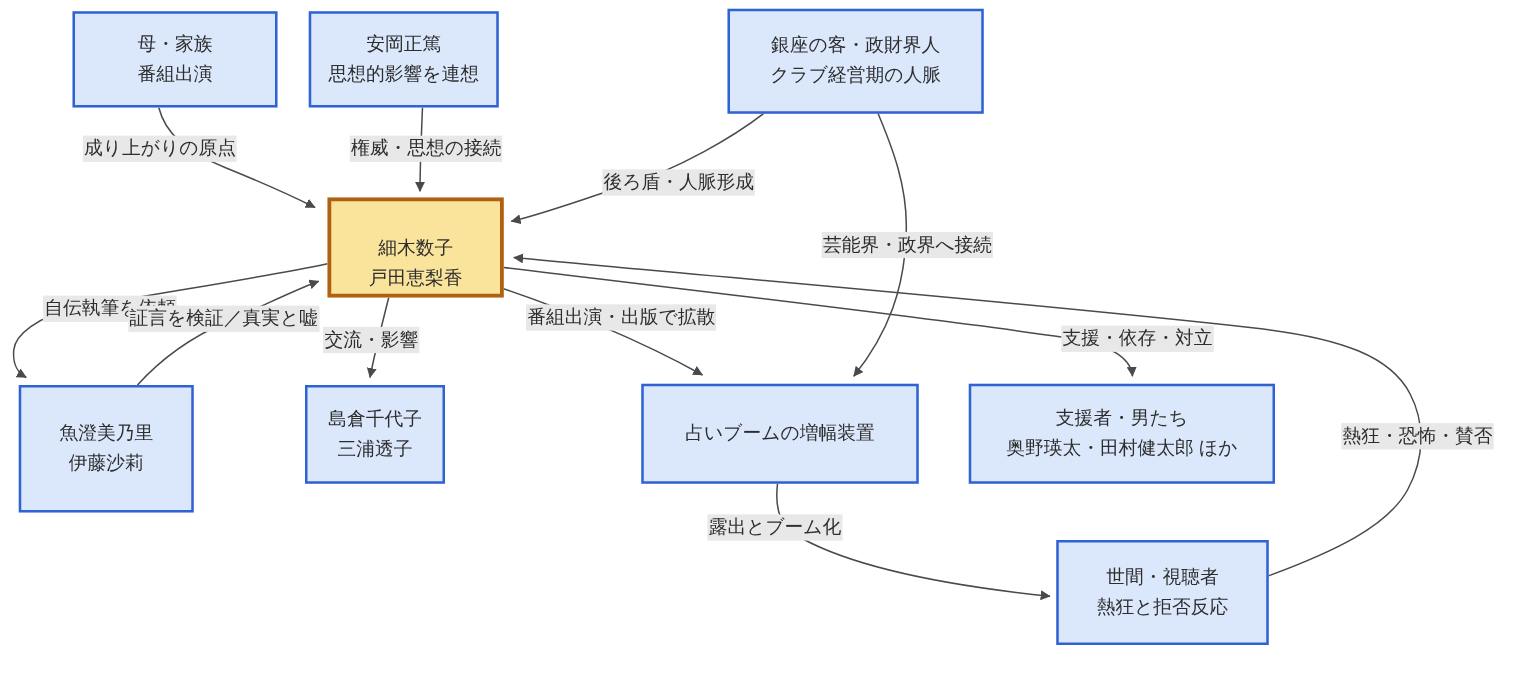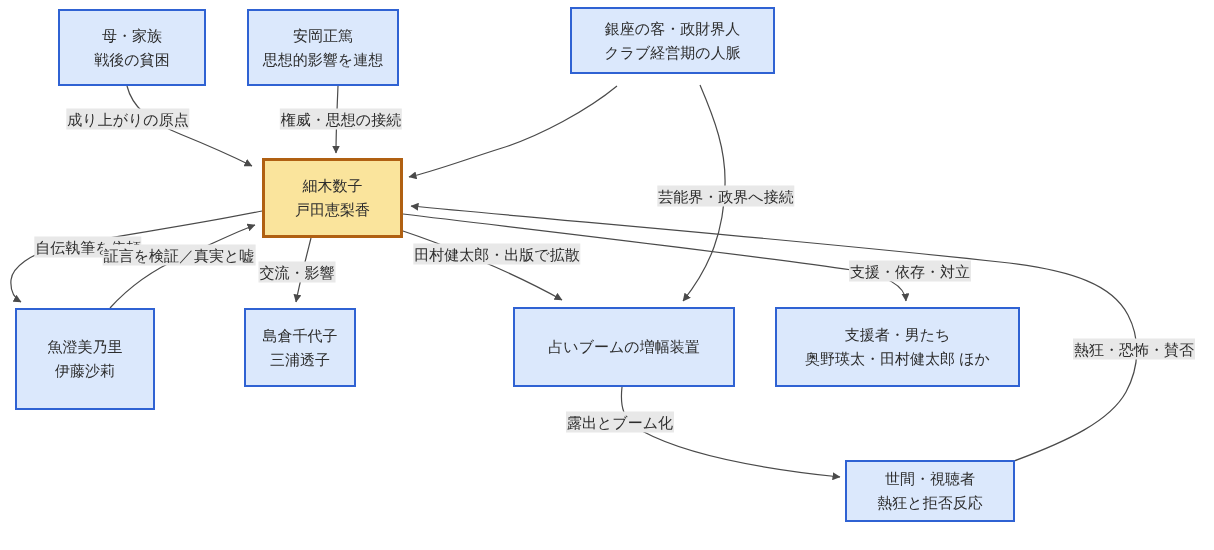--- a/index.html
+++ b/index.html
@@ -39,20 +39,21 @@
     background:var(--node-fill);
     border:2px solid var(--node-stroke);
     display:flex;flex-direction:column;
     align-items:center;justify-content:center;
     font-size:15px;line-height:24px;
     text-align:center;white-space:nowrap;
   }
   .node.highlight{
     background:var(--highlight-fill);
     border:3px solid var(--highlight-stroke);
+    justify-content:flex-end;
   }
 </style>
 </head>
 <body>
 
 <div id="canvas">
 
   <svg id="edges-layer" width="1214" height="550" viewBox="0 0 1214 550">
     <defs>
       <marker id="arrow" markerWidth="8" markerHeight="8" refX="7.5" refY="4" orient="auto" markerUnits="userSpaceOnUse">
@@ -67,40 +68,41 @@
     <path class="edge" d="M 110 308 C 128 288, 150 271, 182 257 C 212 244, 238 231, 255 225" marker-end="url(#arrow)"></path>
     <path class="edge" d="M 311 238 C 306 258, 300 281, 296 302" marker-end="url(#arrow)"></path>
     <path class="edge" d="M 400 230 C 448 246, 512 272, 562 300" marker-end="url(#arrow)"></path>
     <path class="edge" d="M 622 387 C 620 405, 622 420, 642 431 C 692 458, 782 471, 840 477" marker-end="url(#arrow)"></path>
     <path class="edge" d="M 403 214 C 560 233, 750 255, 852 270 C 892 276, 905 288, 906 301" marker-end="url(#arrow)"></path>
     <path class="edge" d="M 1014 461 C 1068 441, 1110 421, 1126 392 C 1140 366, 1140 338, 1128 315 C 1113 286, 1075 270, 1000 262 C 800 240, 555 220, 411 206" marker-end="url(#arrow)"></path>
   </svg>
 
   <div class="elabel" style="left:128px;top:119px">成り上がりの原点</div>
   <div class="elabel" style="left:341px;top:119px">権威・思想の接続</div>
+  <div class="elabel" style="left:543px;top:146px">後ろ盾・人脈形成</div>
   <div class="elabel" style="left:726px;top:196px">芸能界・政界へ接続</div>
   <div class="elabel" style="left:88px;top:247px">自伝執筆を依頼</div>
   <div class="elabel" style="left:179px;top:255px">証言を検証／真実と嘘</div>
   <div class="elabel" style="left:297px;top:272px">交流・影響</div>
-  <div class="elabel" style="left:497px;top:254px">田村健太郎・出版で拡散</div>
+  <div class="elabel" style="left:497px;top:254px">番組出演・出版で拡散</div>
   <div class="elabel" style="left:620px;top:422px">露出とブーム化</div>
   <div class="elabel" style="left:910px;top:271px">支援・依存・対立</div>
   <div class="elabel" style="left:1134px;top:349px">熱狂・恐怖・賛否</div>
 
-  <div class="node" style="left:58px;top:9px;width:148px;height:77px">
+  <div class="node" style="left:58px;top:9px;width:164px;height:77px">
     <span>母・家族</span>
-    <span>戦後の貧困</span>
+    <span>番組出演</span>
   </div>
 
   <div class="node" style="left:247px;top:9px;width:152px;height:77px">
     <span>安岡正篤</span>
     <span>思想的影響を連想</span>
   </div>
 
-  <div class="node" style="left:570px;top:7px;width:205px;height:67px">
+  <div class="node" style="left:582px;top:7px;width:205px;height:84px">
     <span>銀座の客・政財界人</span>
     <span>クラブ経営期の人脈</span>
   </div>
 
   <div class="node highlight" style="left:262px;top:158px;width:141px;height:80px">
     <span>細木数子</span>
     <span>戸田恵梨香</span>
   </div>
 
   <div class="node" style="left:15px;top:308px;width:140px;height:102px">
@@ -115,18 +117,18 @@
 
   <div class="node" style="left:513px;top:307px;width:222px;height:80px">
     <span>占いブームの増幅装置</span>
   </div>
 
   <div class="node" style="left:775px;top:307px;width:245px;height:80px">
     <span>支援者・男たち</span>
     <span>奥野瑛太・田村健太郎 ほか</span>
   </div>
 
-  <div class="node" style="left:845px;top:460px;width:170px;height:62px">
+  <div class="node" style="left:845px;top:432px;width:170px;height:84px">
     <span>世間・視聴者</span>
     <span>熱狂と拒否反応</span>
   </div>
 
 </div>
 
 </body></html>

